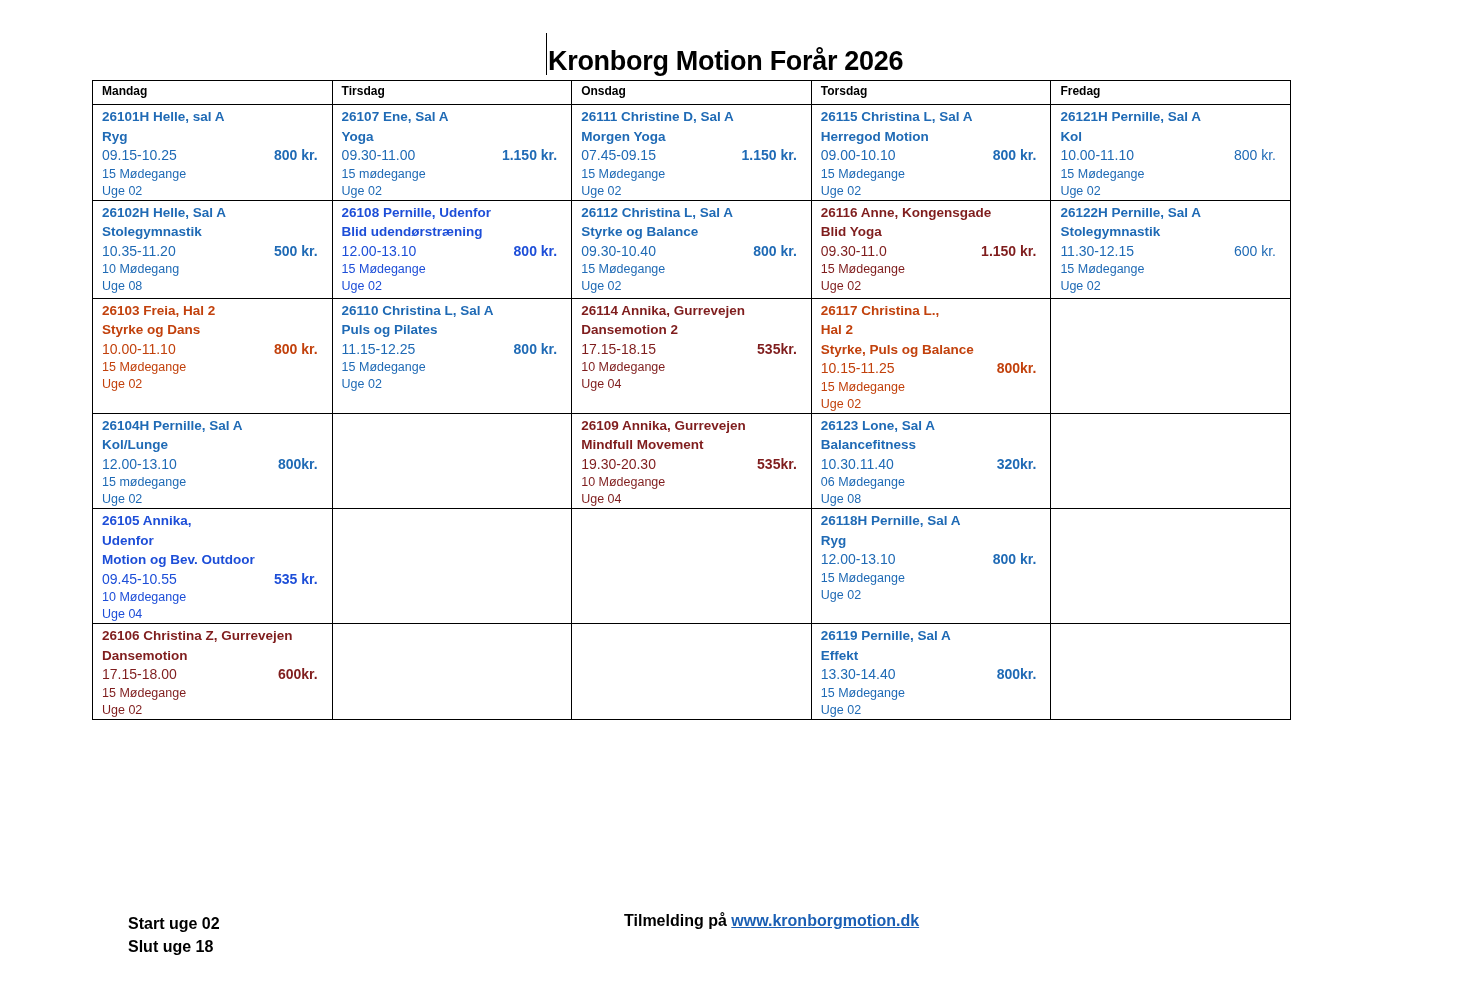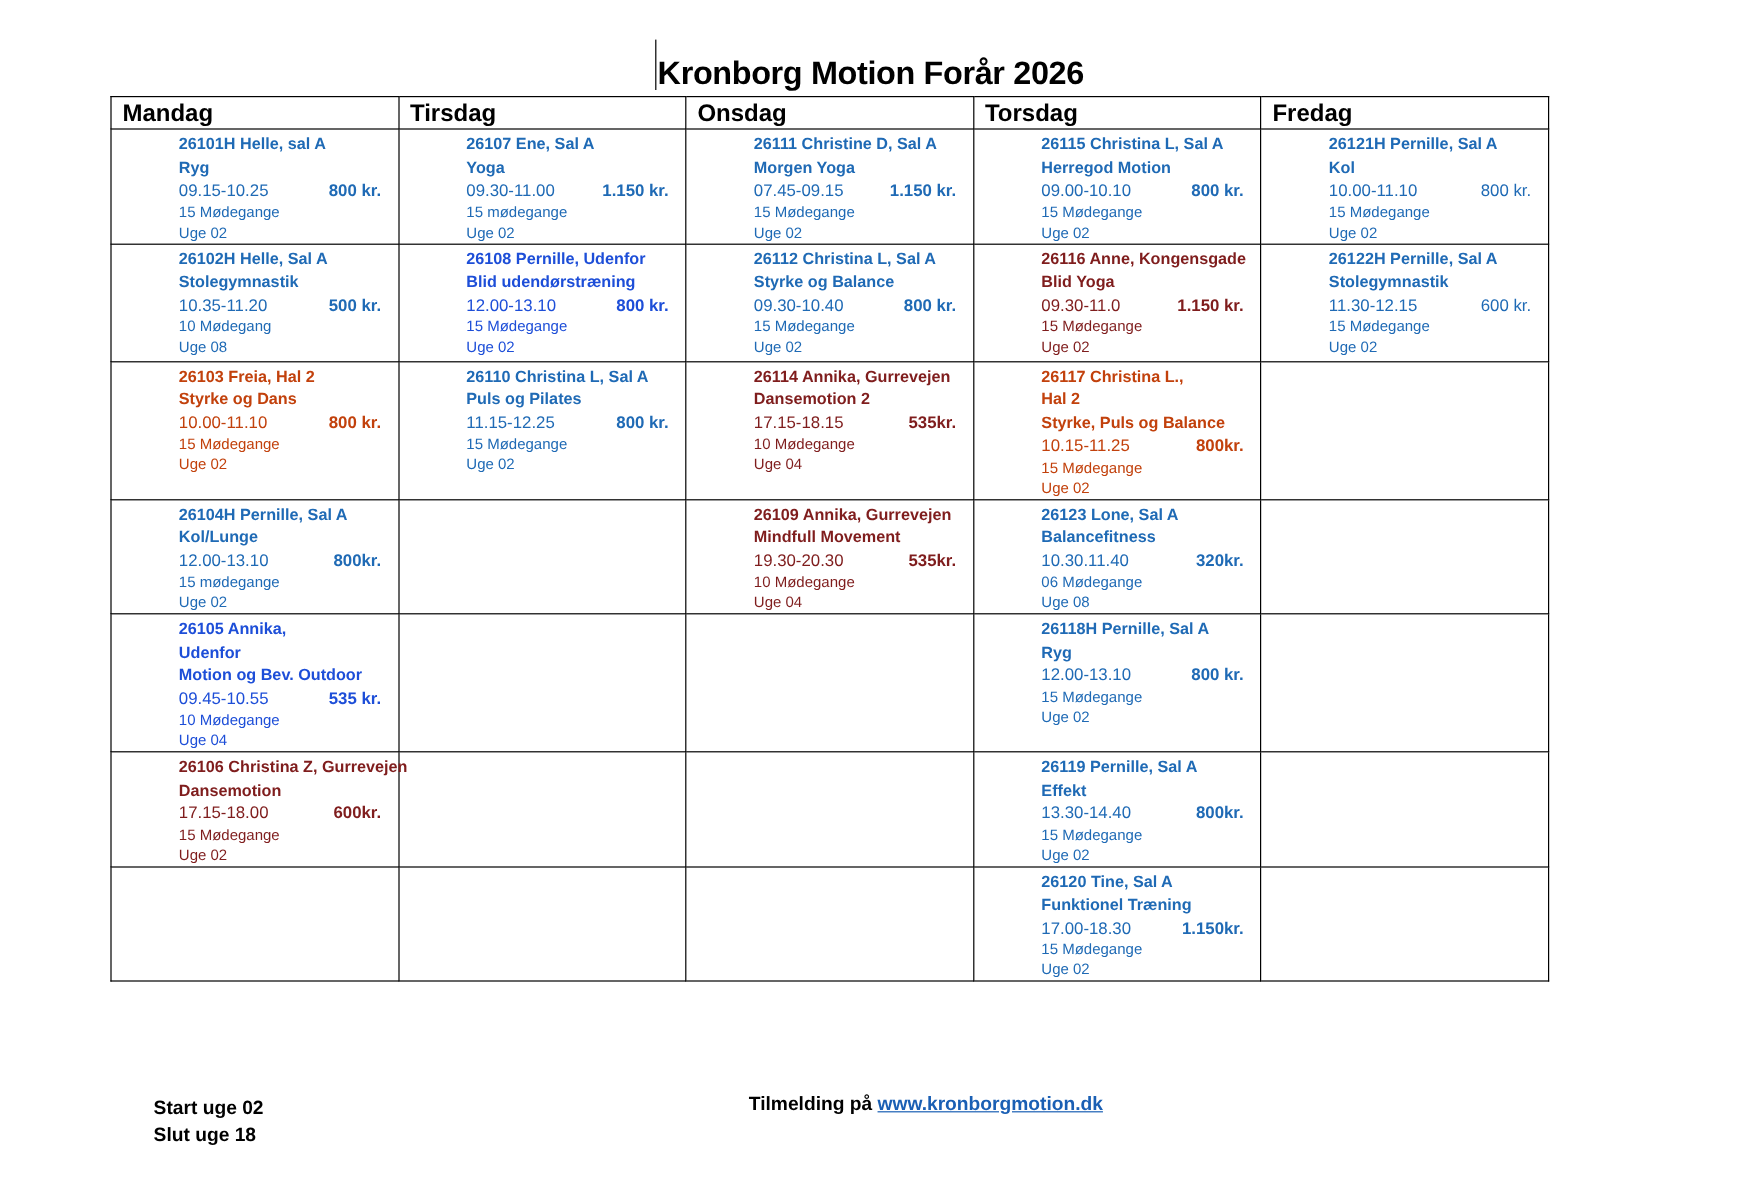--- a/index.html
+++ b/index.html
@@ -5,25 +5,25 @@
   html, body { margin: 0; padding: 0; background: #ffffff; }
   body { width: 1466px; height: 995px; position: relative; overflow: hidden;
          font-family: "Liberation Sans", sans-serif; color: #000; }
   .cursor { position: absolute; left: 546px; top: 33px; width: 1px; height: 42px; background: #000; }
   .title { position: absolute; left: 548px; top: 34px; font-size: 27px; font-weight: bold;
            letter-spacing: -0.3px; white-space: nowrap; margin-top: 12px; }
   table.sched { position: absolute; left: 92px; top: 80px; border-collapse: collapse;
                 table-layout: fixed; width: 1198px; }
   table.sched td, table.sched th { border: 1px solid #000; vertical-align: top; padding: 2px 9px 0 9px;
                 box-sizing: border-box; }
-  table.sched th { text-align: left; font-size: 20px; font-weight: bold; height: 24px; padding-top: 3px; }
+  table.sched th { text-align: left; font-size: 12px; font-weight: bold; height: 24px; padding-top: 3px; }
   col { width: 239.6px; }
   .r1 { height: 94px; } .r2 { height: 98px; } .r3 { height: 113px; }
   .r4 { height: 94px; } .r5 { height: 112px; } .r6 { height: 94px; } .r7 { height: 93px; }
-  .entry { font-size: 13.5px; line-height: 19.5px; margin-left: 47px; }
+  .entry { font-size: 13.5px; line-height: 19.5px; }
   .entry .hdr { font-weight: bold; white-space: nowrap; }
   .entry .row3 { display: flex; justify-content: space-between; font-size: 14px; padding-right: 5px; }
   .entry .price { font-weight: bold; }
   .entry .small { font-size: 12.5px; line-height: 17px; }
   .c-blue { color: #1f6ab5; }
   .c-green { color: #1d4ed8; }
   .c-orange { color: #c2410c; }
   .c-purple { color: #7f1d1d; }
   .footer-left { position: absolute; left: 92px; top: 912px; font-size: 16px; font-weight: bold; line-height: 23px; margin-left: 36px; }
   .footer-center { position: absolute; left: 624px; top: 912px; font-size: 16px; font-weight: bold; }
@@ -321,38 +321,20 @@
             <div class="row3">
               <span>13.30-14.40</span>
               <span class="price">800kr.</span>
             </div>
             <div class="small">15 Mødegange</div>
             <div class="small">Uge 02</div>
           </div>
         </td>
         <td></td>
       </tr>
-      <tr class="r7">
-        <td></td>
-        <td></td>
-        <td></td>
-        <td>
-          <div class="entry c-blue">
-            <div class="hdr">26120 Tine, Sal A</div>
-            <div class="hdr">Funktionel Træning</div>
-            <div class="row3">
-              <span>17.00-18.30</span>
-              <span class="price">1.150kr.</span>
-            </div>
-            <div class="small">15 Mødegange</div>
-            <div class="small">Uge 02</div>
-          </div>
-        </td>
-        <td></td>
-      </tr>
     </tbody>
 </table>
 
 <div class="footer-left">
   <div>Start uge 02</div>
   <div>Slut uge 18</div>
 </div>
 <div class="footer-center">
   <span>Tilmelding på</span>
   <a href="www.kronborgmotion.dk">www.kronborgmotion.dk</a>

